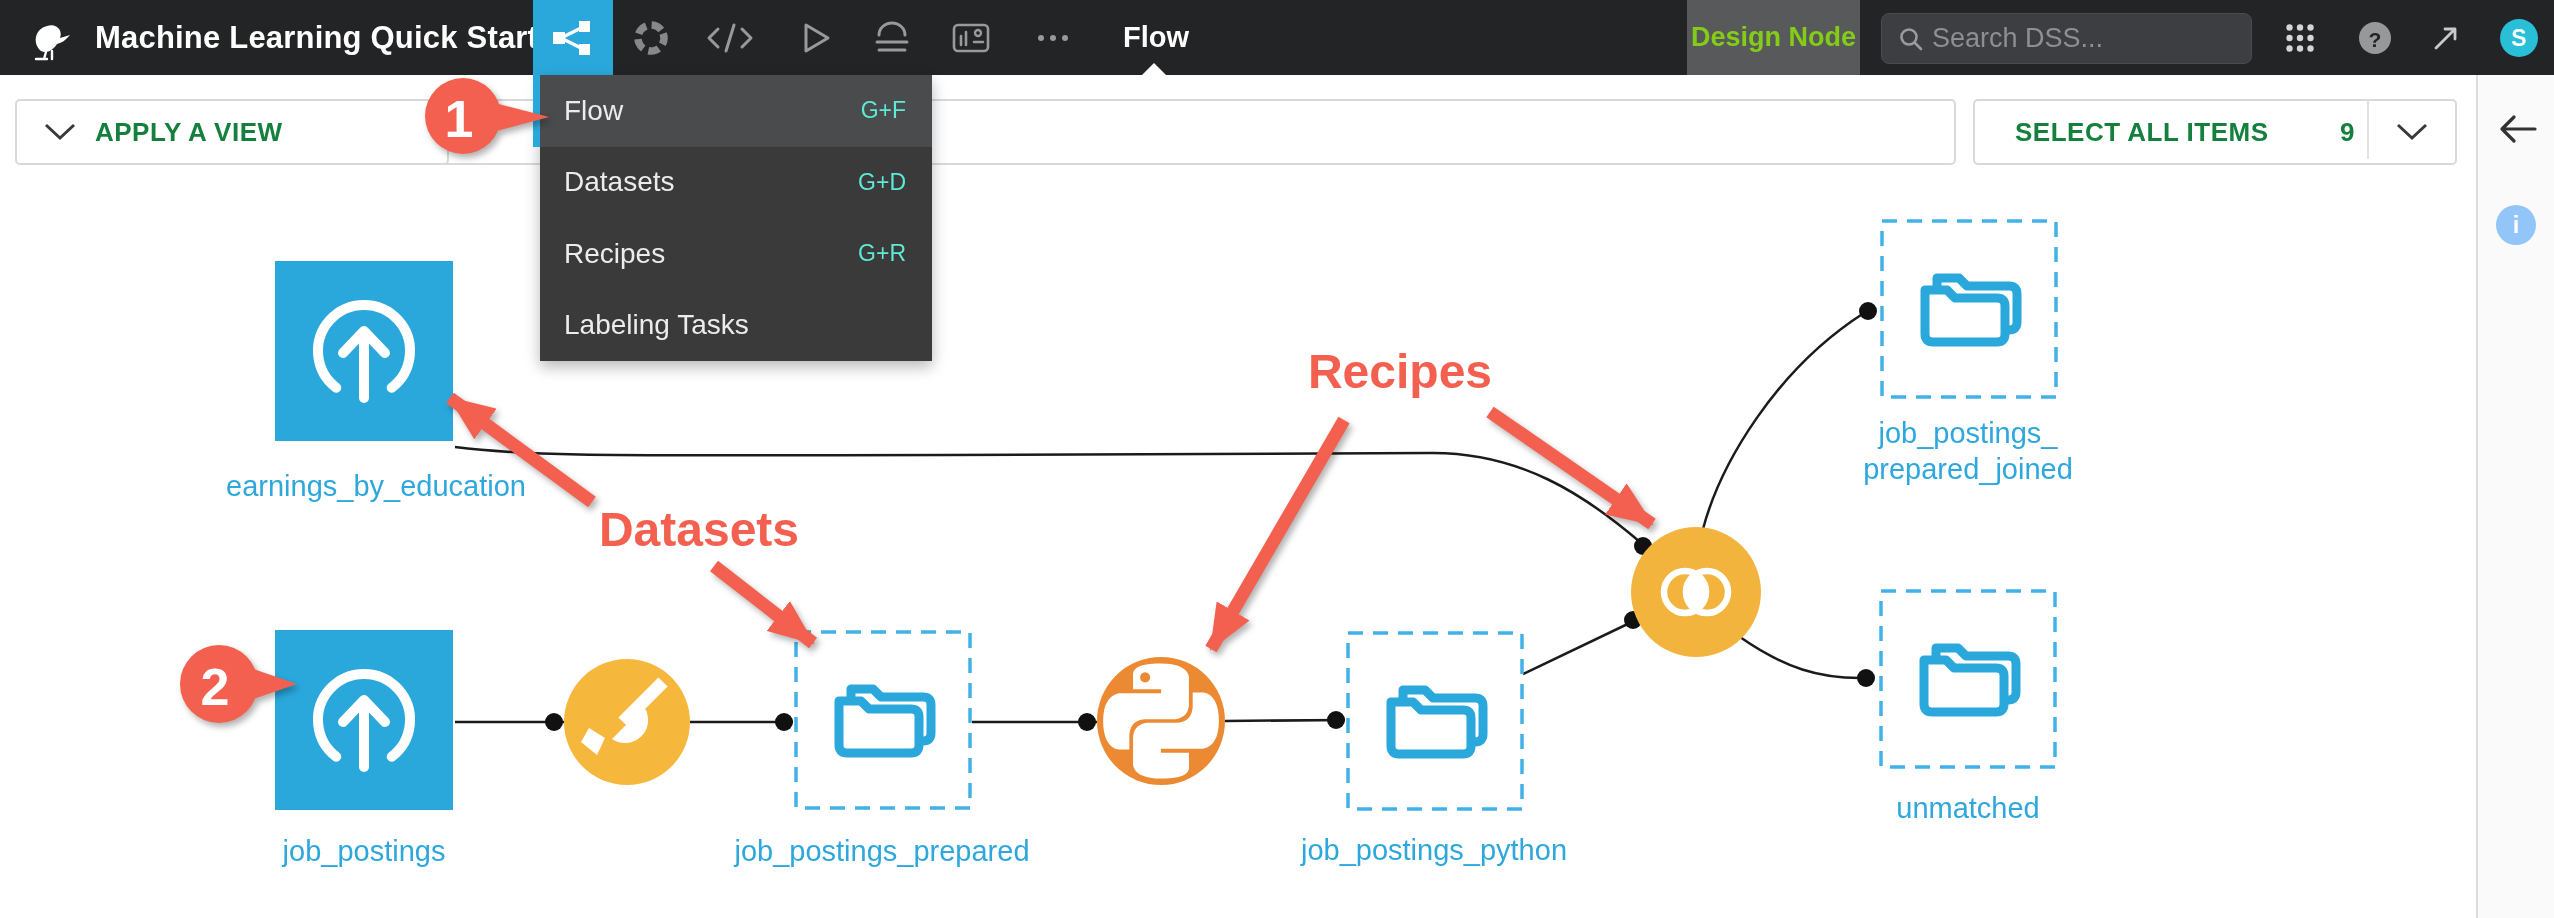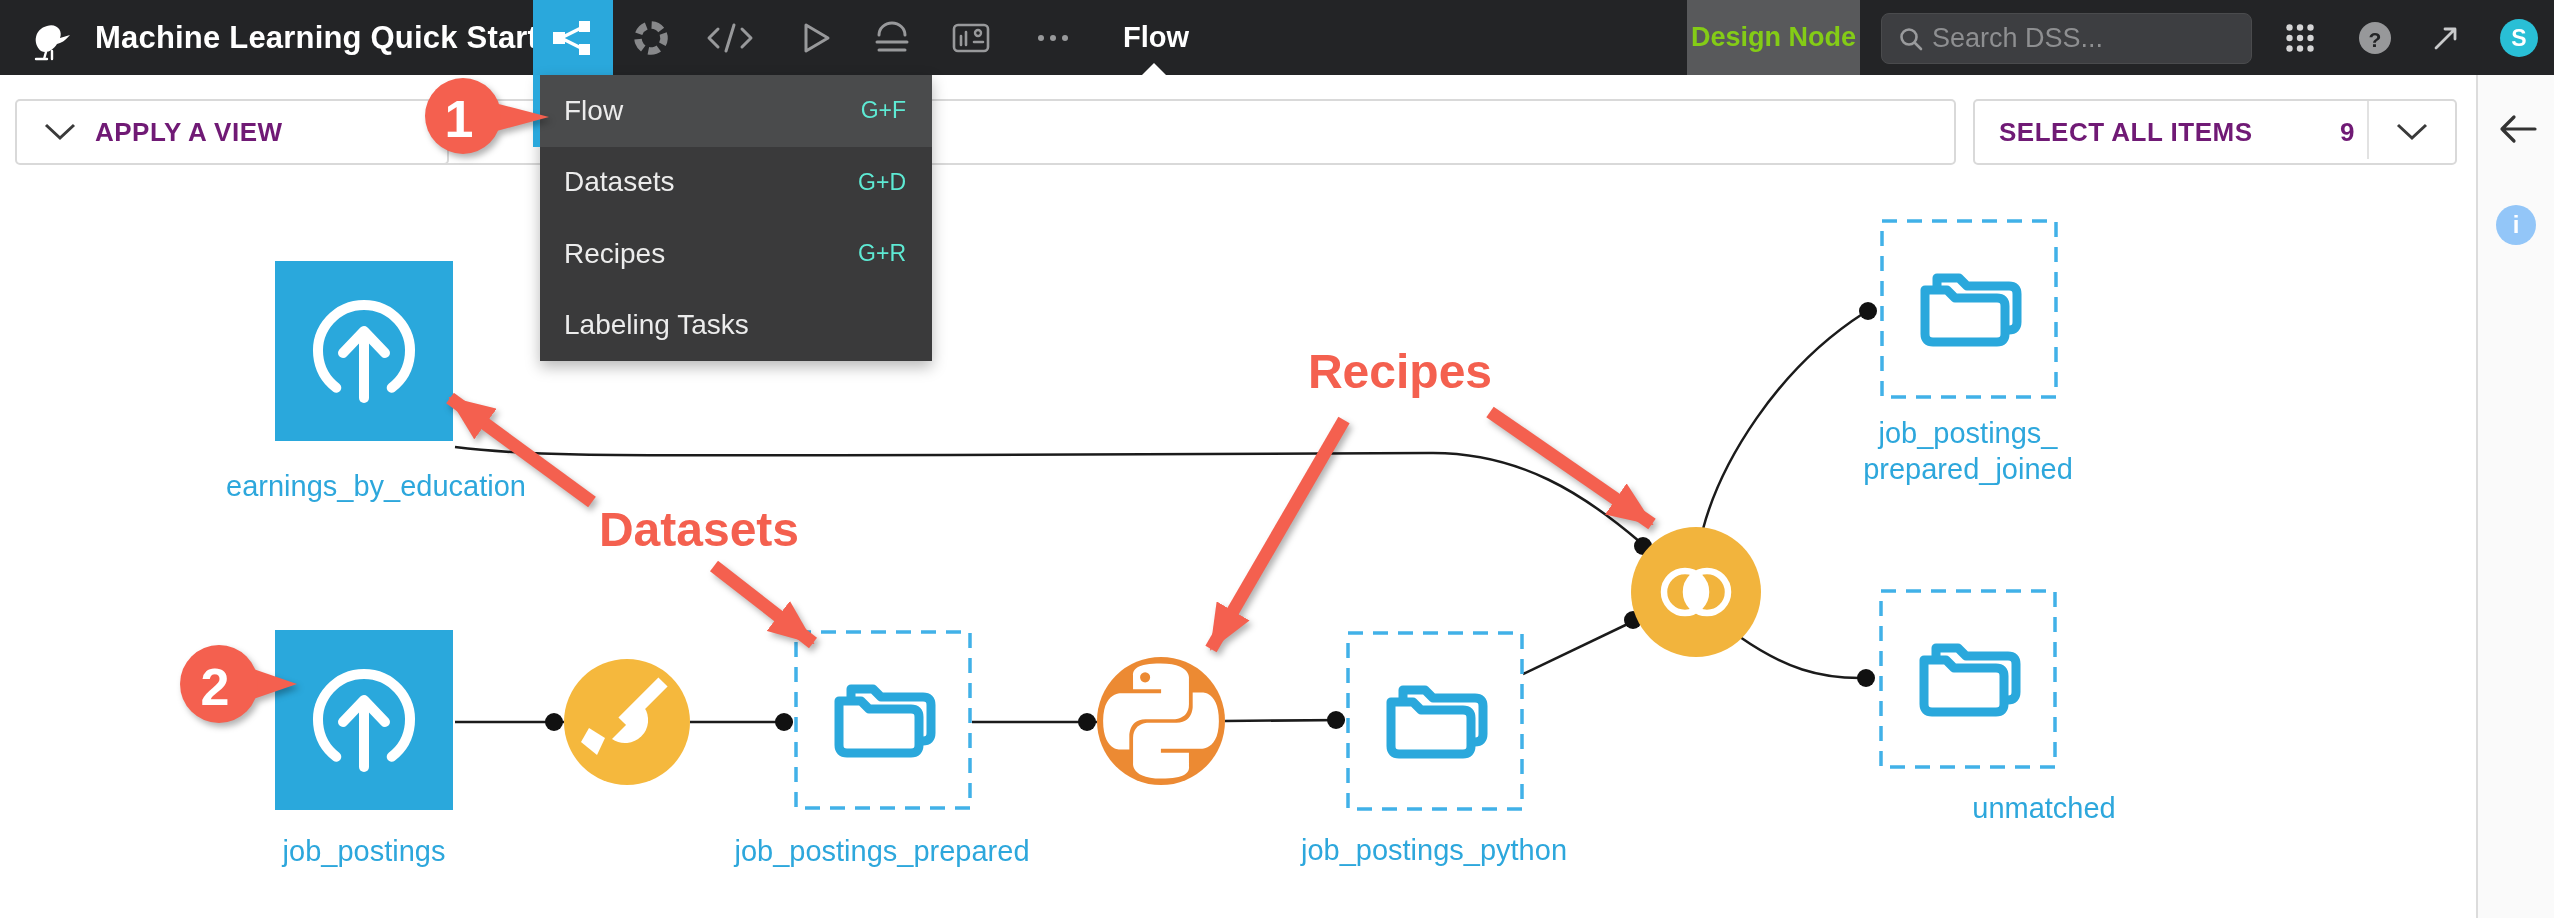--- a/index.html
+++ b/index.html
@@ -20,28 +20,28 @@
   .crumb-caret{left:1142px;top:63px;width:0;height:0;border-left:12px solid transparent;
     border-right:12px solid transparent;border-bottom:12px solid #ffffff;}
   .design-node{left:1687px;top:0;width:173px;height:75px;background:#58595b;color:#84cc16;
     font-weight:bold;font-size:27px;display:flex;align-items:center;justify-content:center;}
   .searchbox{left:1881px;top:13px;width:369px;height:49px;background:#3d3e41;border:1px solid #4a4b4d;
     border-radius:8px;display:flex;align-items:center;color:#8e8f91;font-size:27px;}
   .searchbox .ph{margin-left:8px;}
   .avatar{left:2500px;top:19px;width:38px;height:38px;border-radius:50%;background:#29bfd6;
     color:#fff;font-weight:bold;font-size:23px;display:flex;align-items:center;justify-content:center;}
   
-  .tb-btn{background:#fff;border:2px solid #d9d9d9;border-radius:5px;color:#701a75;
+  .tb-btn{background:#fff;border:2px solid #d9d9d9;border-radius:5px;color:#15803d;
     display:flex;align-items:center;font-weight:bold;font-size:26px;letter-spacing:.5px;z-index:5;}
   #btn-apply{left:15px;top:99px;width:430px;height:62px;}
   #btn-hidden{left:430px;top:99px;width:112px;height:62px;z-index:4;}
   #flow-search{left:556px;top:99px;width:1396px;height:62px;background:#fff;
     border:2px solid #d9d9d9;border-radius:5px;z-index:3;}
   #btn-selectall{left:1973px;top:99px;width:480px;height:62px;padding:0;}
-  #btn-selectall .lbl{margin-left:24px;}
+  #btn-selectall .lbl{margin-left:40px;}
   #btn-selectall .cnt{position:absolute;right:100px;font-weight:bold;}
   #btn-selectall .sep{position:absolute;right:86px;top:0;width:2px;height:58px;background:#e2e2e2;}
   #rp-divider{left:2476px;top:75px;width:2px;height:843px;background:#dcdcdc;z-index:2;}
   #right-panel{left:2478px;top:75px;width:76px;height:843px;background:#fafafa;z-index:2;}
   
   #menu{left:540px;top:75px;width:392px;z-index:40;background:#3a3a3b;
     box-shadow:0 6px 14px rgba(0,0,0,.28);}
   #menu-strip{left:533px;top:75px;width:7px;height:72px;background:#2aa8dc;z-index:41;}
   .menu-row{height:71.5px;display:flex;align-items:center;color:#ececec;font-size:28px;}
   .menu-row.hl{background:#4a4b4c;}
@@ -166,21 +166,21 @@
 
 <div class="abs" style="left:1878px;top:588px;z-index:2;">
   <svg width="180" height="182" viewBox="0 0 180 182">
     <rect x="3" y="3" width="174" height="176" fill="none" stroke="#41b1e8" stroke-width="3.5" stroke-dasharray="15 10"></rect>
     <g stroke="#2aa8dc" stroke-width="9" fill="#fff" stroke-linejoin="round">
       <path transform="translate(100,80)" d="M -42 -20 L -20 -20 L -12 -12 L 30 -12 Q 38 -12 38 -4 L 38 24 Q 38 32 30 32 L -34 32 Q -42 32 -42 24 Z"></path>
       <path transform="translate(88,92)" d="M -42 -20 L -20 -20 L -12 -12 L 30 -12 Q 38 -12 38 -4 L 38 24 Q 38 32 30 32 L -34 32 Q -42 32 -42 24 Z"></path>
     </g>
   </svg>
 </div>
-<div class="abs node-label" style="left:1894px;top:790px;width:300px;">unmatched</div>
+<div class="abs node-label" style="left:1818px;top:790px;width:300px;">unmatched</div>
 
 <div class="abs tb-btn" id="btn-apply">
   <svg width="34" height="20" viewBox="0 0 34 20" style="margin-left:26px;">
     <polyline points="3,3 17,16 31,3" fill="none" stroke="#3a3a3a" stroke-width="3"></polyline>
   </svg>
   <span style="margin-left:18px;">APPLY A VIEW</span>
 </div>
 
 <div class="abs tb-btn" id="btn-hidden"></div>
 

